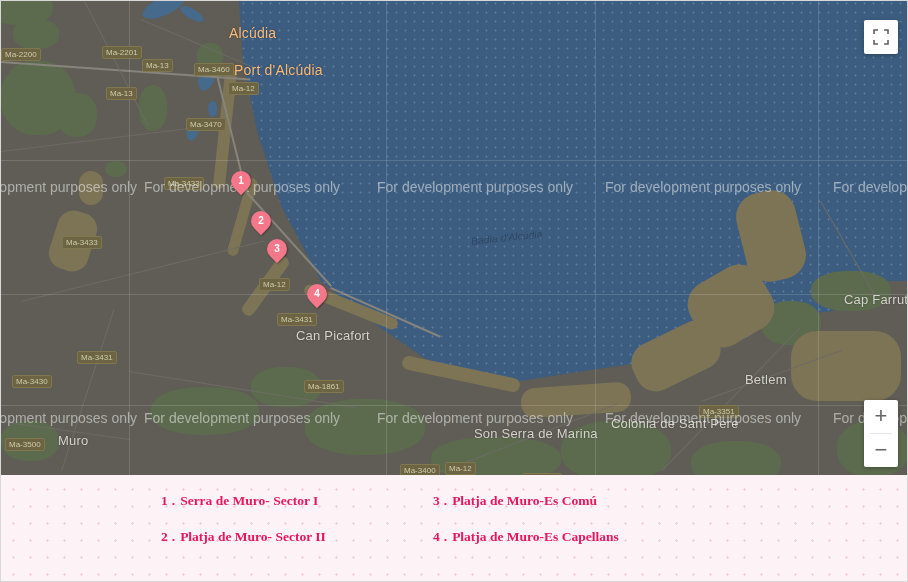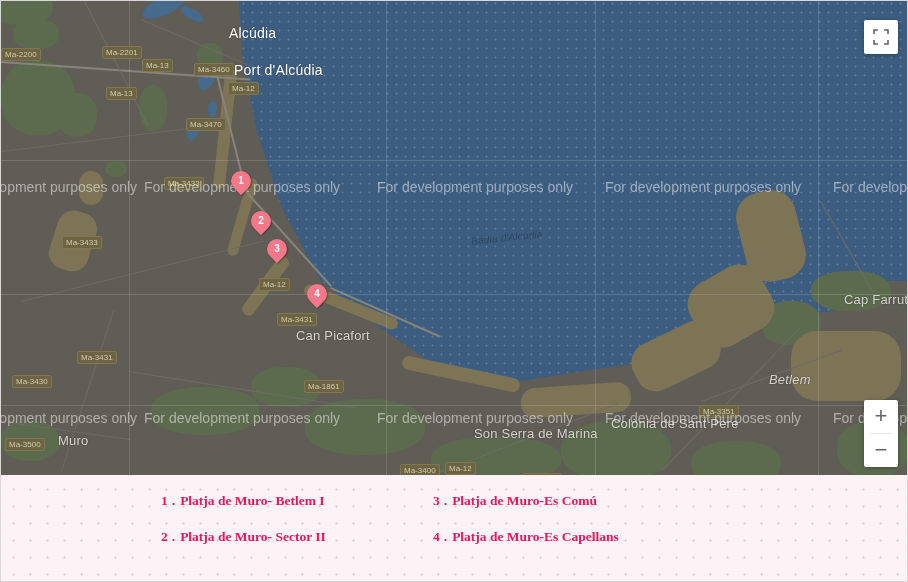--- a/index.html
+++ b/index.html
@@ -58,21 +58,21 @@
   
   .maplabel {
     position: absolute;
     color: #cfcdc6;
     font-size: 11px;
     white-space: nowrap;
     text-shadow: 0 0 2px rgba(0,0,0,0.35);
     letter-spacing: .2px;
   }
   .maplabel.city { font-size: 13px; color: #d5d3cc; }
-  .maplabel.bigcity { font-size: 14px; color: #ffffff; }
+  .maplabel.bigcity { font-size: 14px; color: #fdba74; }
   .maplabel.sea {
     font-style: italic;
     color: #2f4660;
     font-size: 10px;
     text-shadow: none;
     transform: rotate(-6deg);
   }
   .shield {
     position: absolute;
     background: #6c6443;
@@ -282,21 +282,21 @@
 
     <div class="maplabel sea" style="left:470px; top:231px;">Badia d'Alcúdia</div>
 
     <div id="places-layer">
         <div class="maplabel bigcity" style="left: 228px; top: 24px;">Alcúdia</div>
         <div class="maplabel bigcity" style="left: 233px; top: 61px;">Port d'Alcúdia</div>
         <div class="maplabel city" style="left: 295px; top: 327px;">Can Picafort</div>
         <div class="maplabel city" style="left: 57px; top: 432px;">Muro</div>
         <div class="maplabel city" style="left: 473px; top: 425px;">Son Serra de Marina</div>
         <div class="maplabel city" style="left: 610px; top: 415px;">Colònia de Sant Pere</div>
-        <div class="maplabel city" style="left: 768px; top: 371px; font-style: italic;">Betlem</div>
+        <div class="maplabel city" style="left: 744px; top: 371px;">Betlem</div>
         <div class="maplabel city" style="left: 843px; top: 291px;">Cap Farrutx</div>
       </div>
 
     <div id="shields-layer">
         <div class="shield" style="left: 0px; top: 47px;">Ma-2200</div>
         <div class="shield" style="left: 101px; top: 45px;">Ma-2201</div>
         <div class="shield" style="left: 141px; top: 58px;">Ma-13</div>
         <div class="shield" style="left: 193px; top: 62px;">Ma-3460</div>
         <div class="shield" style="left: 227px; top: 81px;">Ma-12</div>
         <div class="shield" style="left: 105px; top: 86px;">Ma-13</div>
@@ -359,21 +359,21 @@
       <div class="zsep"></div>
       <div class="zbtn">−</div>
     </div>
   </div>
 
   <div id="legend">
     <div class="legend-grid" id="legend-grid">
         <div class="legend-item">
           <span class="legend-num">1</span>
           <span class="legend-dot">.</span>
-          <span>Platja de Muro- Betlem I</span>
+          <span>Serra de Muro- Sector I</span>
         </div>
         <div class="legend-item">
           <span class="legend-num">3</span>
           <span class="legend-dot">.</span>
           <span>Platja de Muro-Es Comú</span>
         </div>
         <div class="legend-item">
           <span class="legend-num">2</span>
           <span class="legend-dot">.</span>
           <span>Platja de Muro- Sector II</span>

